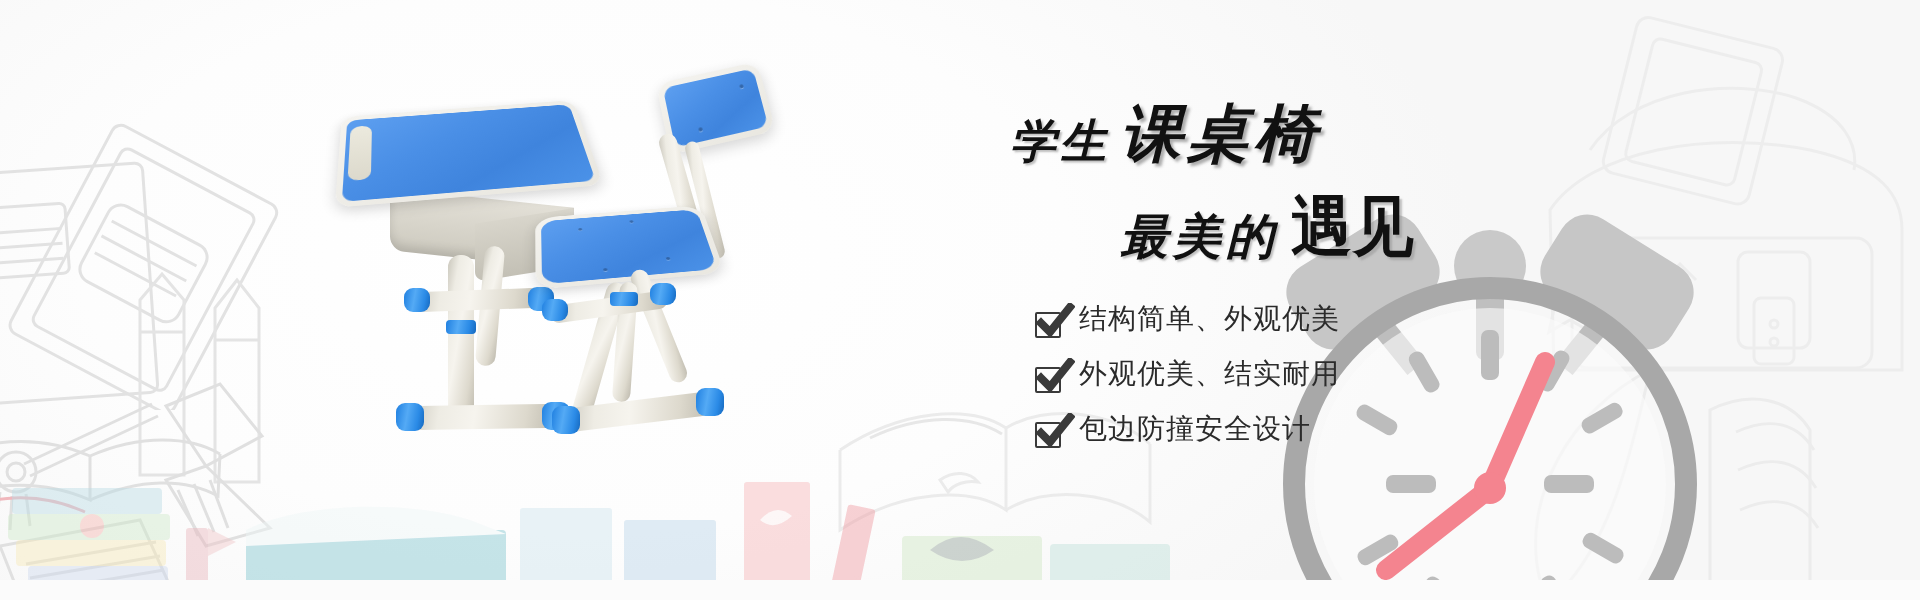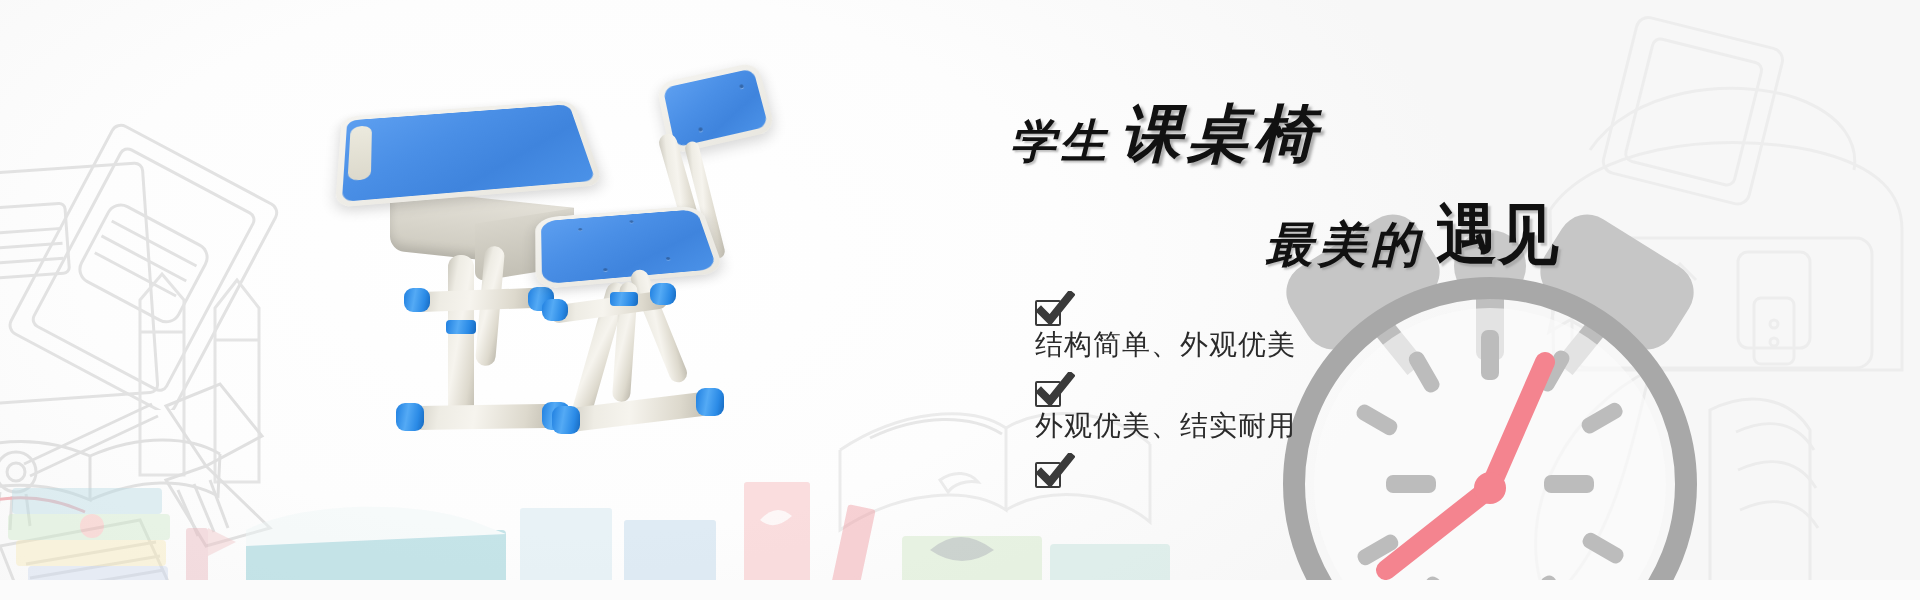--- a/index.html
+++ b/index.html
@@ -36,21 +36,21 @@
           box-shadow:0 5px 14px rgba(0,0,0,.16); padding:6px; }
   .panel .top{ width:100%; height:100%; border-radius:11px;
           background:linear-gradient(150deg,#5d9ff0 0%,#4a8fe6 38%,#3f84dd 68%,#4b92e8 100%); position:relative; }
   .screw{ position:absolute; width:4px; height:4px; border-radius:50%;
           background:rgba(30,60,100,.45); box-shadow:0 1px 0 rgba(255,255,255,.35); }
 
   
   #headline { position:absolute; left:1010px; top:92px; width:560px; }
   .line { white-space:nowrap; color:#111; }
   #line1 { text-align:left; }
-  #line2 { text-align:right; padding-left:110px; margin-top:14px; }
+  #line2 { text-align:left; padding-left:110px; margin-top:6px; }
 
   .brush-sm {
     font-family:"Liberation Serif","DejaVu Serif",serif;
     font-size:46px; letter-spacing:4px; font-weight:600;
     font-style:italic;
     text-shadow:2px 2px 2px rgba(140,140,140,.55);
     vertical-align:-2px;
   }
   .brush-lg {
     font-family:"Liberation Serif","DejaVu Serif",serif;
@@ -69,21 +69,21 @@
   .heavy {
     font-family:"DejaVu Sans","Liberation Sans",sans-serif;
     font-size:66px; font-weight:900; letter-spacing:1px;
     transform:scaleX(.92); display:inline-block; transform-origin:left center;
     text-shadow:3px 3px 2px rgba(150,150,150,.55);
     margin-left:12px;
   }
 
   
   #features { position:absolute; left:1035px; top:300px; }
-  .feat-row { display:flex; align-items:flex-start; margin-bottom:17px;flex-direction:column; }
+  .feat-row { display:flex; align-items:flex-end; margin-bottom:17px; }
   .check-box {
     position:relative; width:26px; height:26px;
     border:2px solid #3a3a3a; border-radius:2px;
     margin-right:18px; flex:0 0 auto;
   }
   .check-box svg { position:absolute; left:-2px; top:-11px; }
   .feat-text {
     font-family:"DejaVu Sans","Liberation Sans",sans-serif;
     font-size:28px; color:#2b2b2b; letter-spacing:1px; white-space:nowrap;
   }
@@ -339,17 +339,18 @@
       </span>
       <span class="feat-text">外观优美、结实耐用</span>
     </div>
 
     <div class="feat-row">
       <span class="check-box">
         <svg width="40" height="40" viewBox="0 0 40 40">
             <path d="M6 20 L15 29 L35 4" stroke="#3a3a3a" stroke-width="8" fill="none" stroke-linecap="square"></path>
           </svg>
       </span>
+      <span class="feat-text">包边防撞安全设计</span>
     </div>
 
   </div>
 
 </div>
 
 </body></html>

